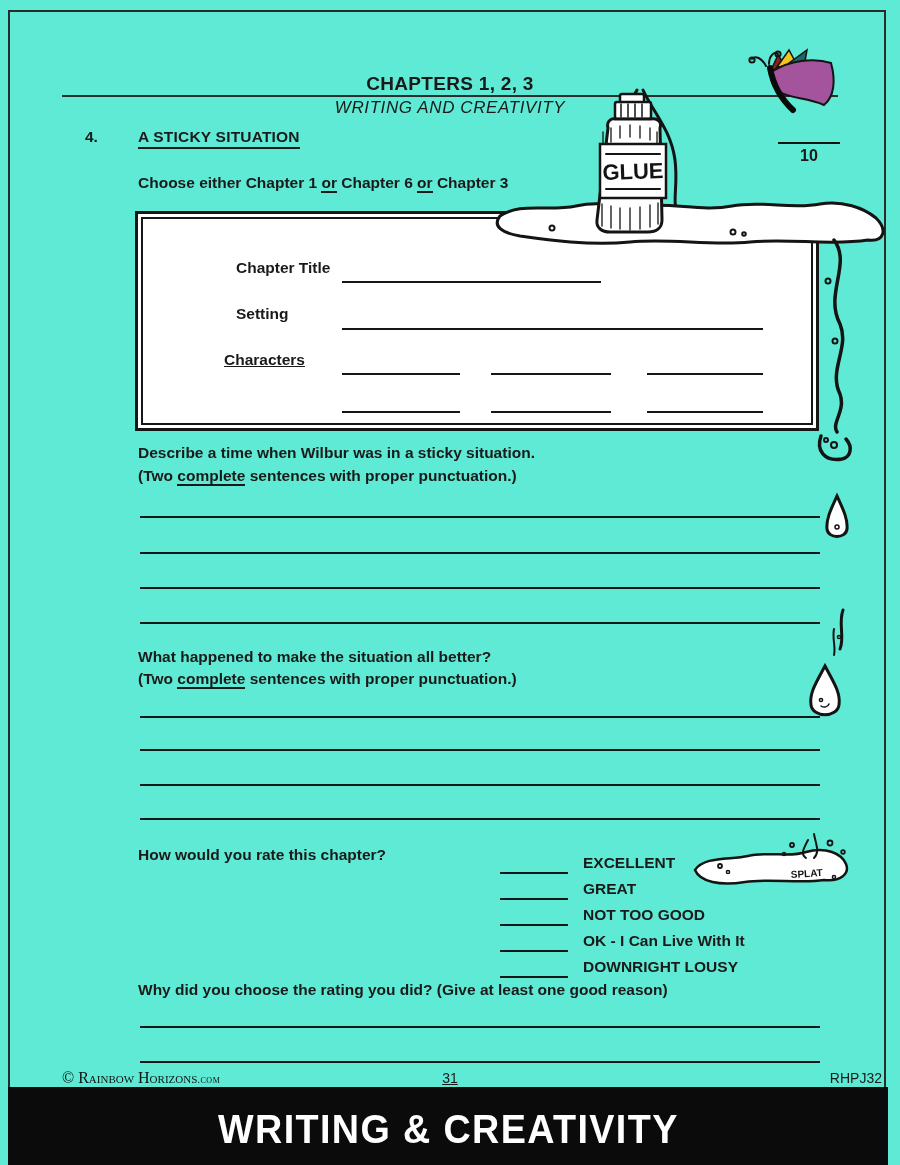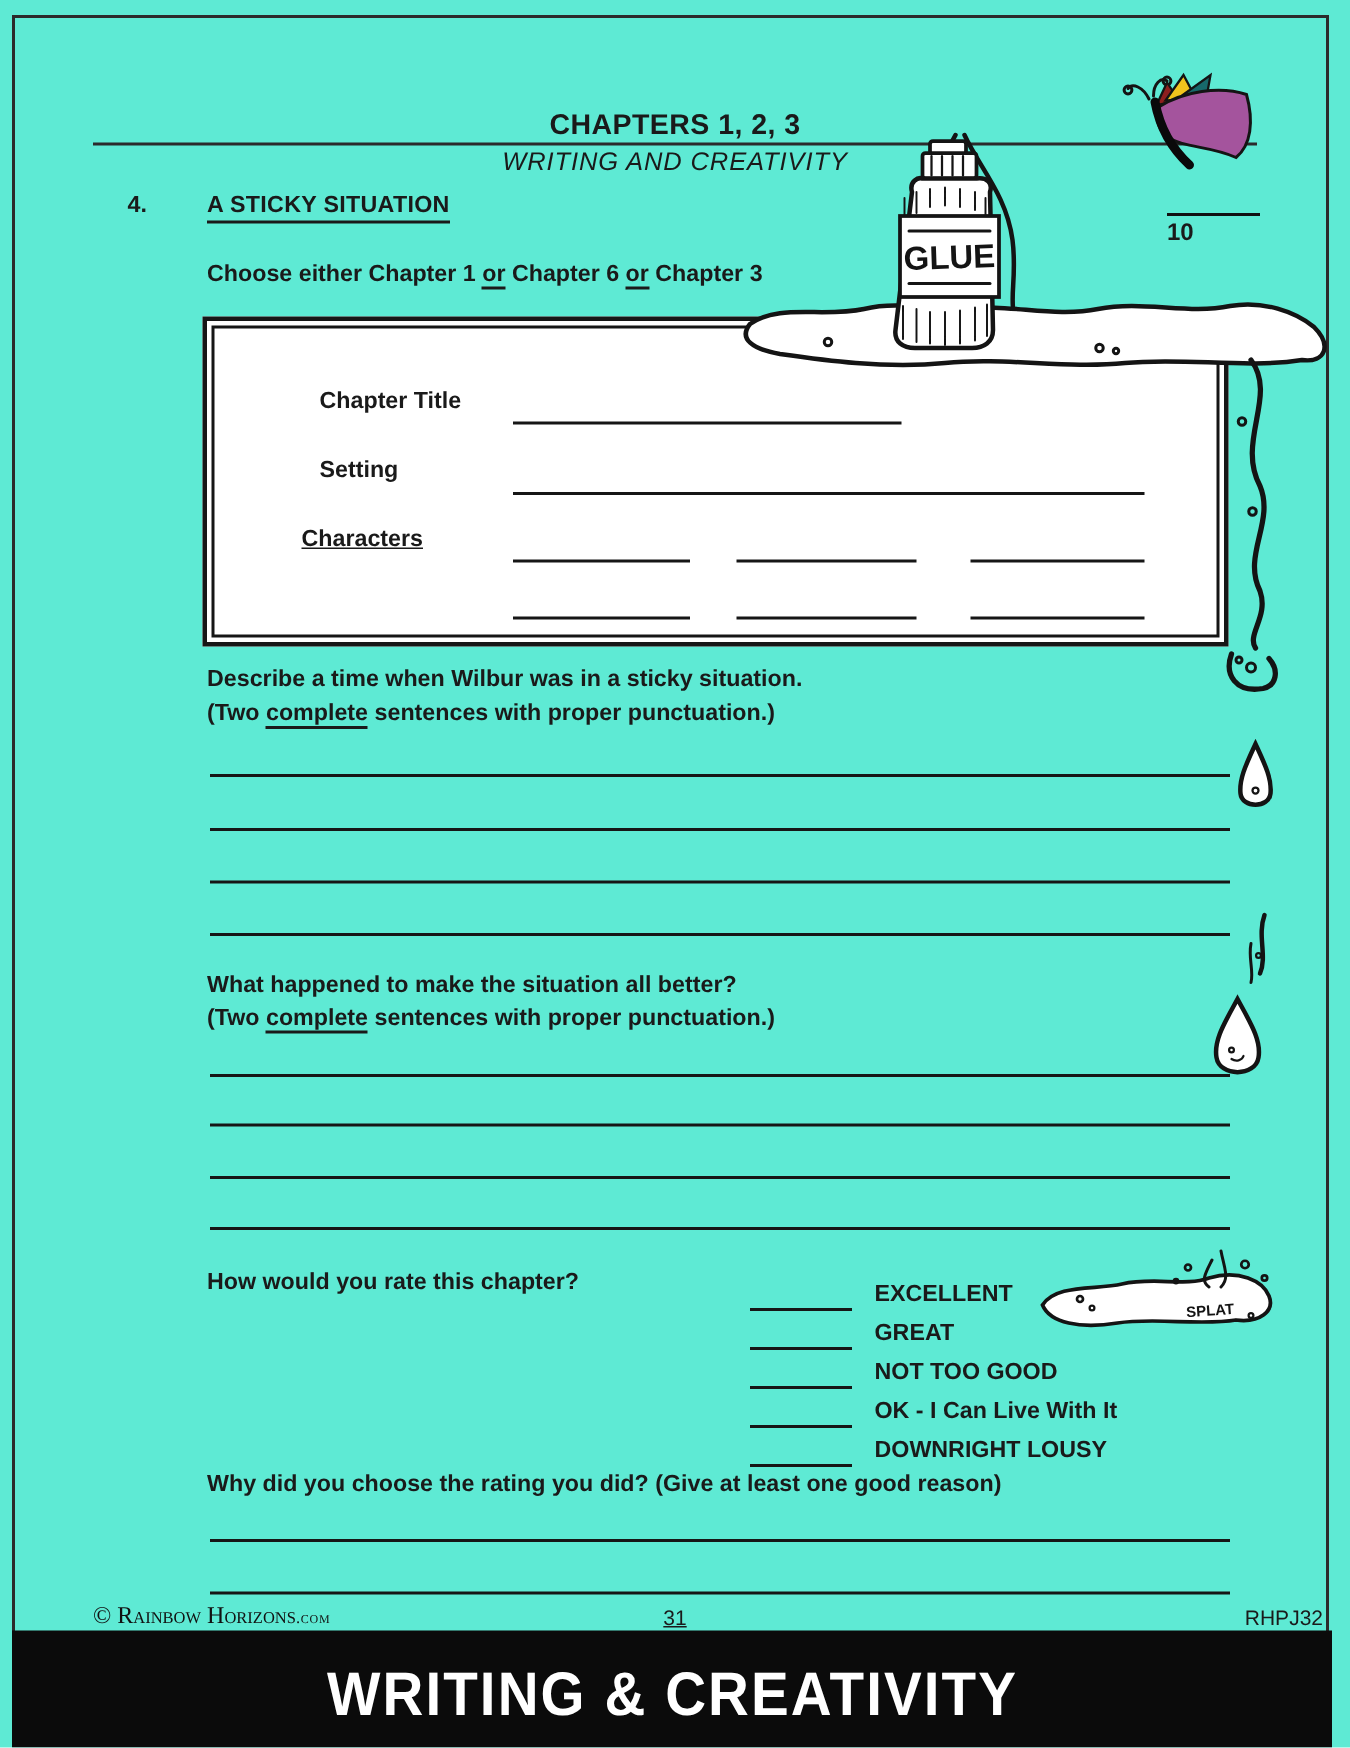--- a/index.html
+++ b/index.html
@@ -15,34 +15,34 @@
     position:absolute; top:73px; left:0; width:900px; text-align:center;
     font-size:19px; font-weight:bold; letter-spacing:0.3px; z-index:1;
   }
   .header-rule { position:absolute; left:62px; top:95px; width:776px; height:2px; background:#2b2b2b; z-index:1; }
   .doc-subtitle {
     position:absolute; top:98px; left:0; width:900px; text-align:center;
     font-size:17px; font-style:italic; letter-spacing:0.6px; z-index:1;
   }
   .book-art { position:absolute; left:744px; top:46px; width:96px; height:72px; z-index:4; pointer-events:none; }
   .score-rule { position:absolute; left:778px; top:142px; width:62px; height:2px; background:#111; z-index:1; }
-  .score-value { position:absolute; left:778px; top:147px; width:62px; text-align:left; font-size:16px; font-weight:bold; z-index:1; }
+  .score-value { position:absolute; left:778px; top:147px; width:62px; text-align:center; font-size:16px; font-weight:bold; z-index:1; }
   .activity-number { position:absolute; left:85px; top:128px; font-size:15.5px; font-weight:bold; }
   .activity-title {
     position:absolute; left:138px; top:128px; font-size:15.5px; font-weight:bold;
     border-bottom:2px solid #1a1a1a; padding-bottom:1px; letter-spacing:0.2px;
   }
   .choose-line { position:absolute; left:138px; top:174px; font-size:15.5px; font-weight:bold; }
   .u-word { border-bottom:2px solid #1a1a1a; }
   .info-box {
     position:absolute; left:135px; top:211px; width:684px; height:220px;
     border:3px solid #161616; box-sizing:border-box; padding:3px; background:#fff; z-index:2;
   }
   .info-box-inner { position:relative; width:100%; height:100%; border:2px solid #161616; box-sizing:border-box; }
-  .box-label { position:absolute; font-size:15.5px; font-weight:bold; }
+  .box-label { position:absolute; font-size:15.5px; font-weight:bold;margin-left:23px; }
   .rule { position:absolute; height:0; border-top:2px solid #161616; }
   .write-line { position:absolute; left:140px; width:680px; height:0; border-top:2px solid #161616; }
   .prompt { position:absolute; left:138px; font-size:15.5px; font-weight:bold; }
   .rating-rows { position:absolute; left:500px; top:848px; z-index:2; }
   .rating-row { display:flex; align-items:flex-end; height:26px; }
   .rating-blank { display:inline-block; width:68px; height:13px; border-bottom:2px solid #161616; margin-right:15px; }
   .rating-label { font-size:15.5px; font-weight:bold; line-height:22px; white-space:nowrap; }
   .art-layer { position:absolute; left:490px; top:88px; width:410px; height:800px; z-index:3; pointer-events:none; }
   .footer-copyright {
     position:absolute; left:62px; top:1069px; font-family:"Liberation Serif", serif;

